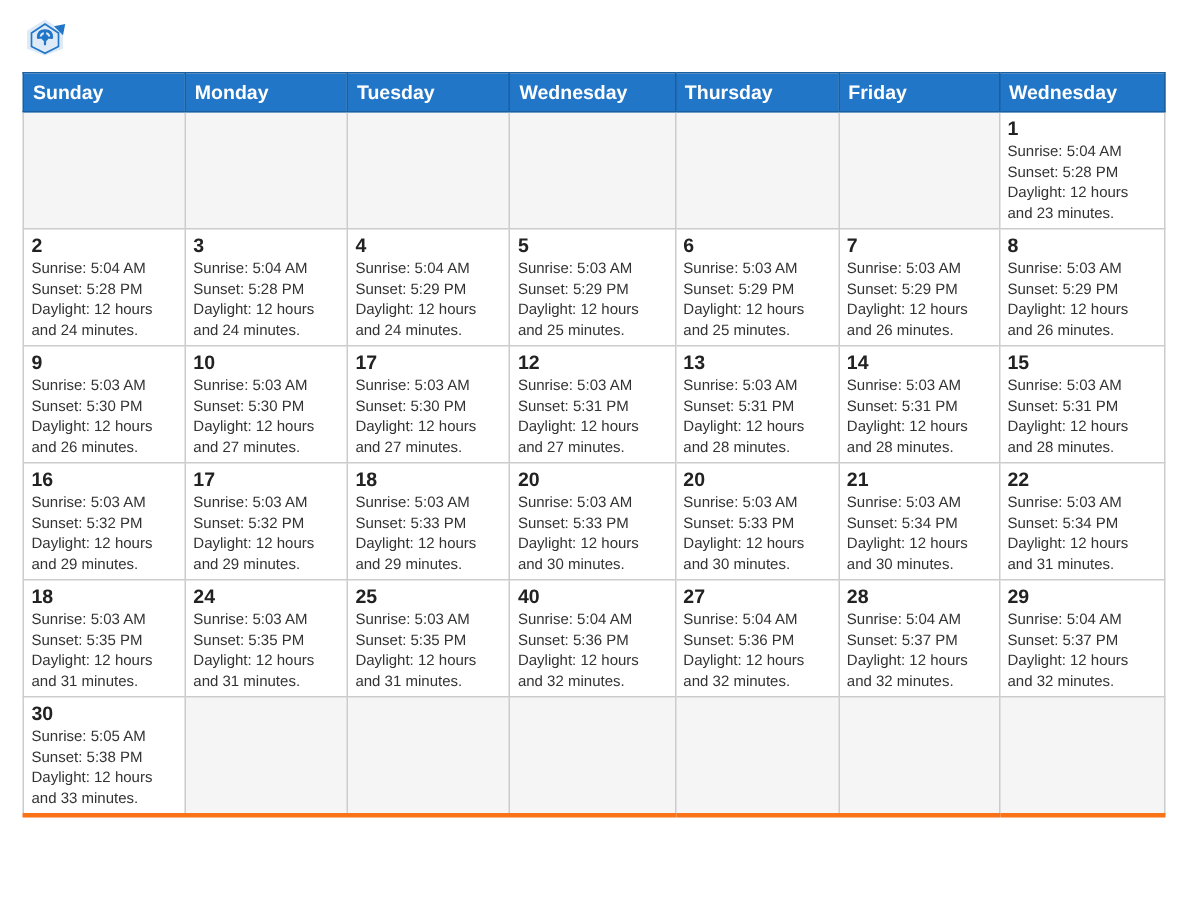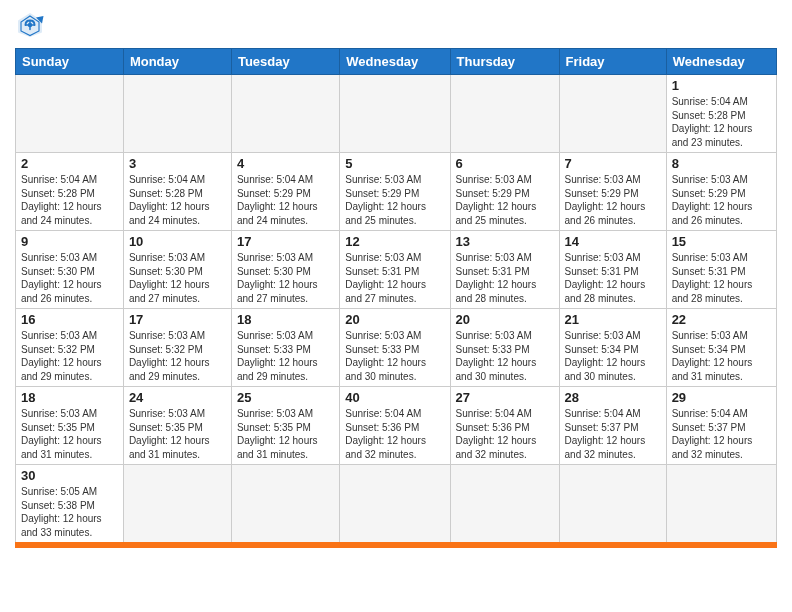--- a/index.html
+++ b/index.html
@@ -82,21 +82,21 @@
       color: #222;
       display: block;
       margin-bottom: 2px;
     }
     .day-info {
       font-size: 10px;
       color: #333;
       line-height: 1.35;
     }
     .calendar tr:last-child td {
-      border-bottom: 6px solid #f97316;
+      border-bottom: 3px solid #f97316;
     }
   </style>
 </head>
 <body>
 
 <div class="page">
   <div class="header">
     <div class="logo">
       <svg class="logo-icon" viewBox="0 0 40 40">
         <polygon points="20,4 36,14 36,30 20,36 4,30 4,14" fill="#2176c7" opacity="0.15"></polygon>

